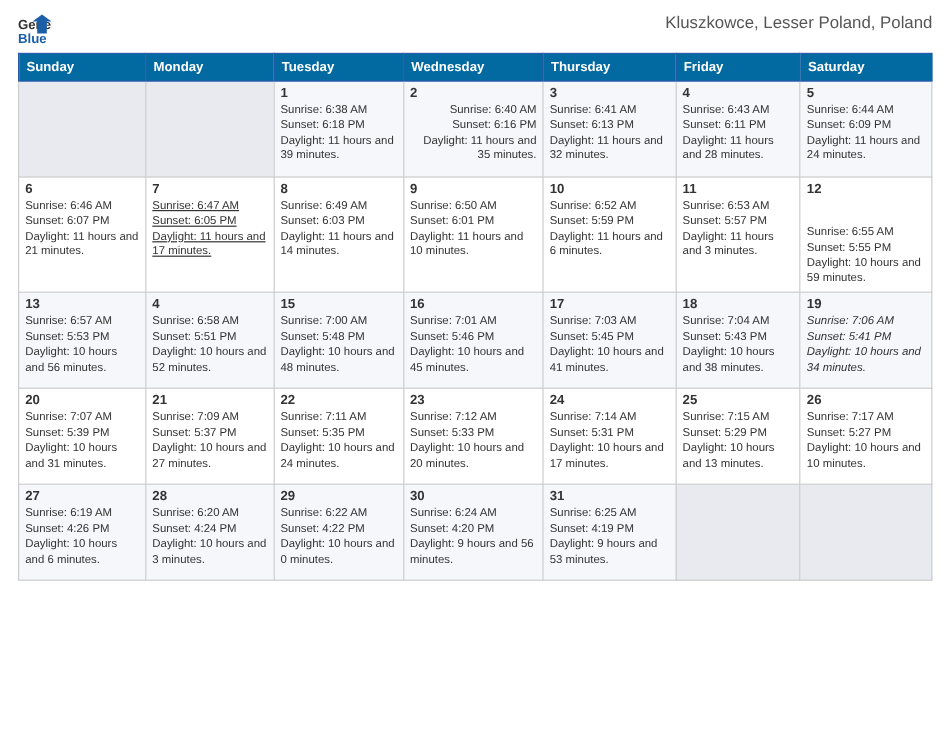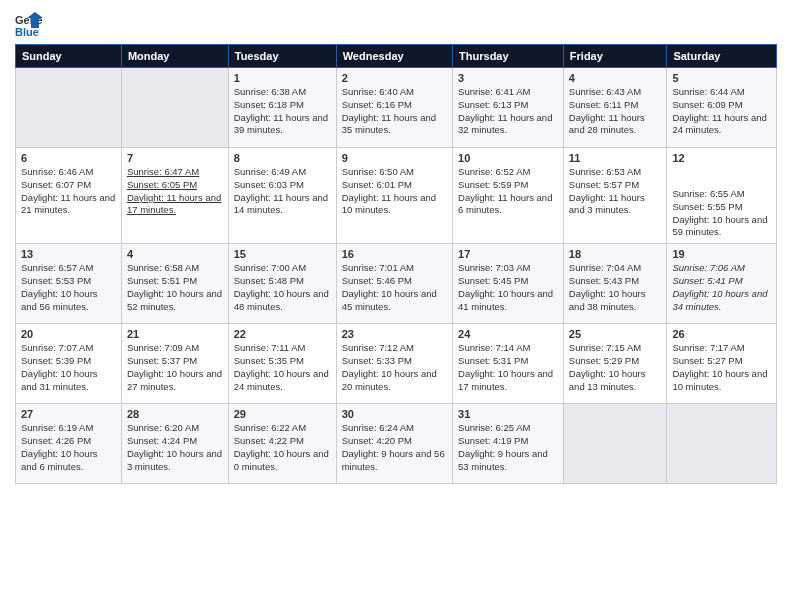--- a/index.html
+++ b/index.html
@@ -37,21 +37,21 @@
     .subtitle {
       font-size: 14px;
       color: #555;
     }
     table {
       width: 100%;
       border-collapse: collapse;
       font-size: 10px;
     }
     thead tr th {
-      background-color: #0f172a;
+      background-color: #0369a1;
       color: #fff;
       padding: 5px 6px;
       text-align: left;
       font-size: 11px;
       font-weight: bold;
       border: 1px solid #2a5aaa;
     }
     tbody tr td {
       border: 1px solid #ccc;
       vertical-align: top;
@@ -85,20 +85,21 @@
 
 <div class="header-section">
   <div class="logo">
     <svg class="logo-icon" viewBox="0 0 28 28">
       <text x="0" y="14" font-size="11" font-weight="bold" fill="#333">General</text>
       <text x="0" y="26" font-size="11" font-weight="bold" fill="#1a5fa8">Blue</text>
       <polygon points="20,2 28,8 24,8 24,18 16,18 16,8 12,8" fill="#1a5fa8"></polygon>
     </svg>
   </div>
   <div class="title-section">
+    <div class="subtitle">Kluszkowce, Lesser Poland, Poland</div>
   </div>
 </div>
 
 <table>
   <thead>
     <tr>
     <th>Sunday</th>
         <th>Monday</th>
         <th>Tuesday</th>
         <th>Wednesday</th>
@@ -112,21 +113,21 @@
         <td class="empty-cell"></td>
         <td class="empty-cell"></td>
         <td>
           <span class="day-num">1</span>
           <div class="day-info" style="white-space: pre-line;">Sunrise: 6:38 AM
 Sunset: 6:18 PM
 Daylight: 11 hours and 39 minutes.</div>
         </td>
         <td>
           <span class="day-num">2</span>
-          <div class="day-info" style="white-space: pre-line;">Sunrise: 6:40 AM
+          <div class="day-info" style="white-space: pre-line; text-align: right;">Sunrise: 6:40 AM
 Sunset: 6:16 PM
 Daylight: 11 hours and 35 minutes.</div>
         </td>
         <td>
           <span class="day-num">3</span>
           <div class="day-info" style="white-space: pre-line;">Sunrise: 6:41 AM
 Sunset: 6:13 PM
 Daylight: 11 hours and 32 minutes.</div>
         </td>
         <td>

